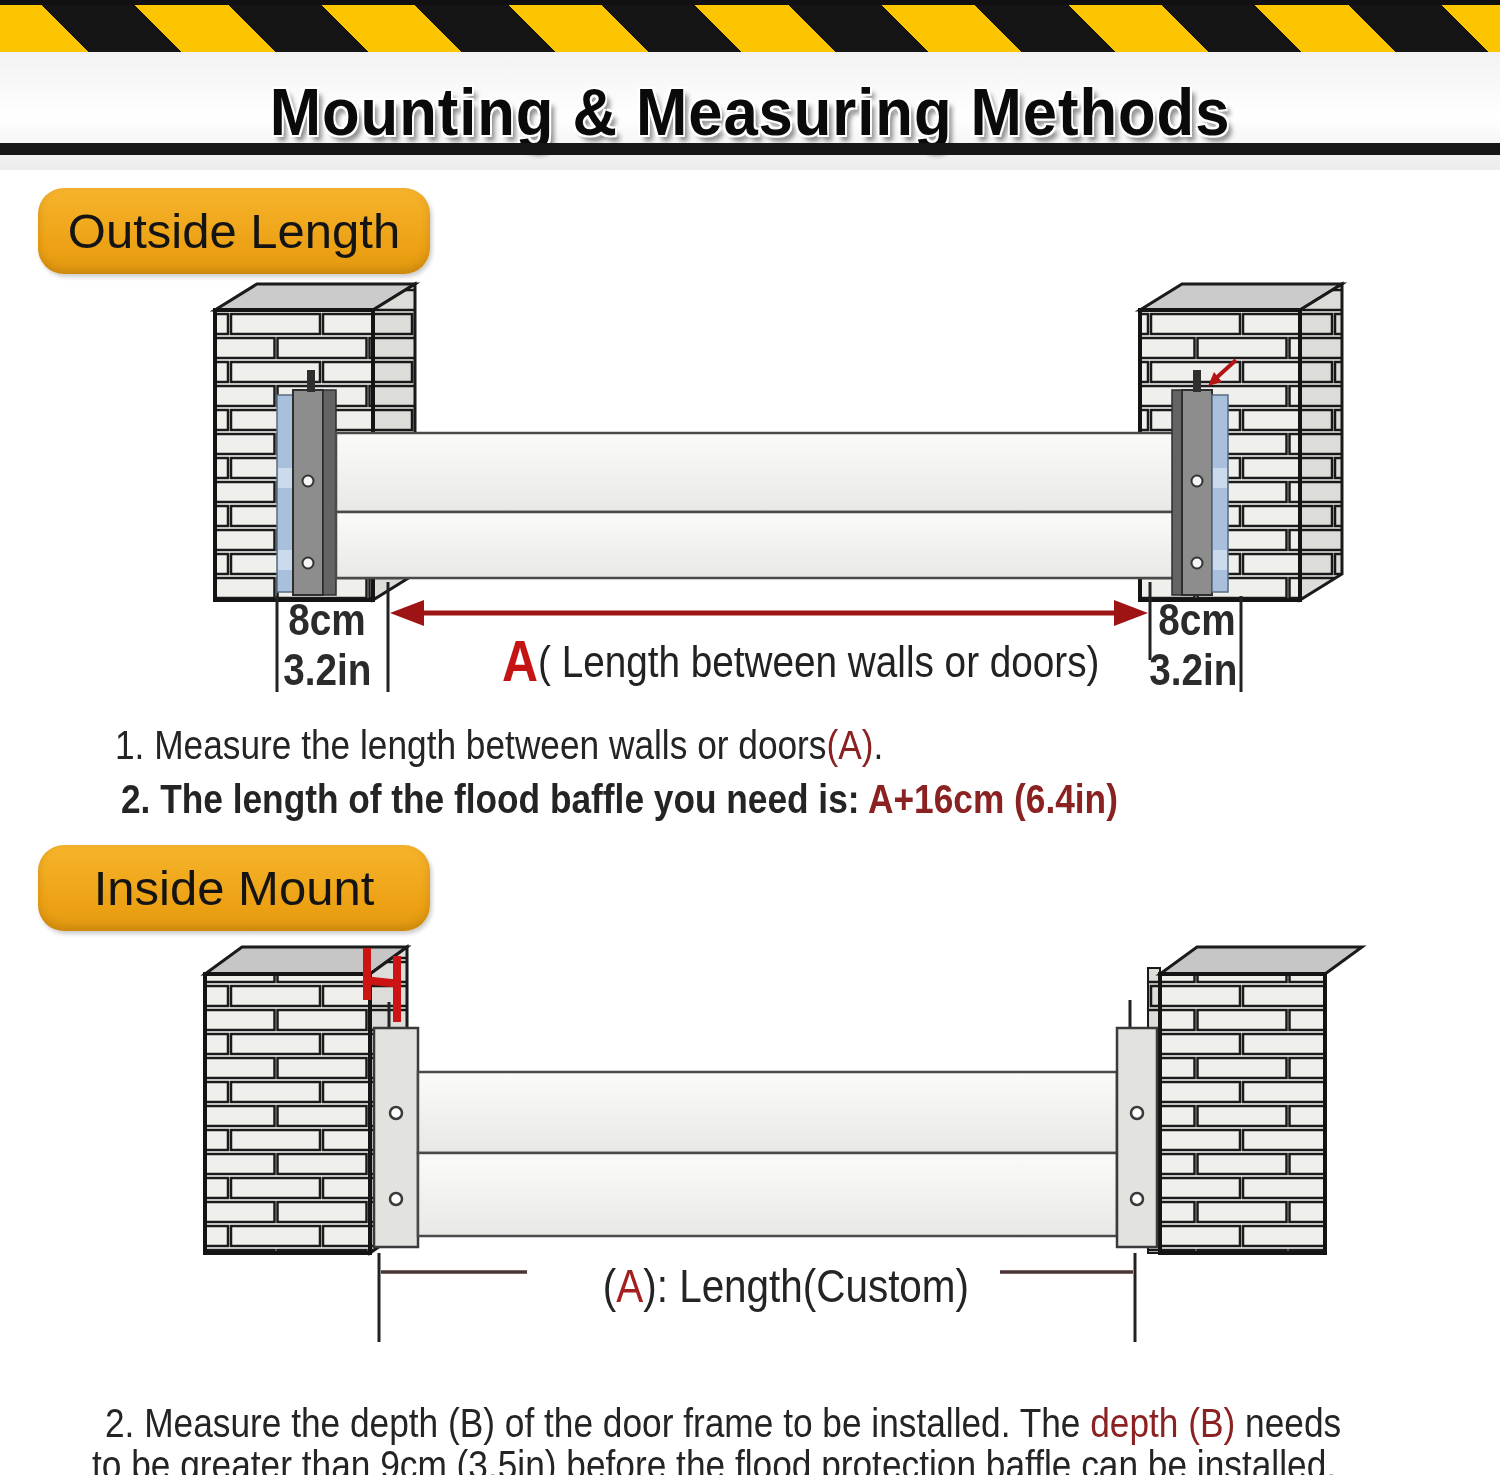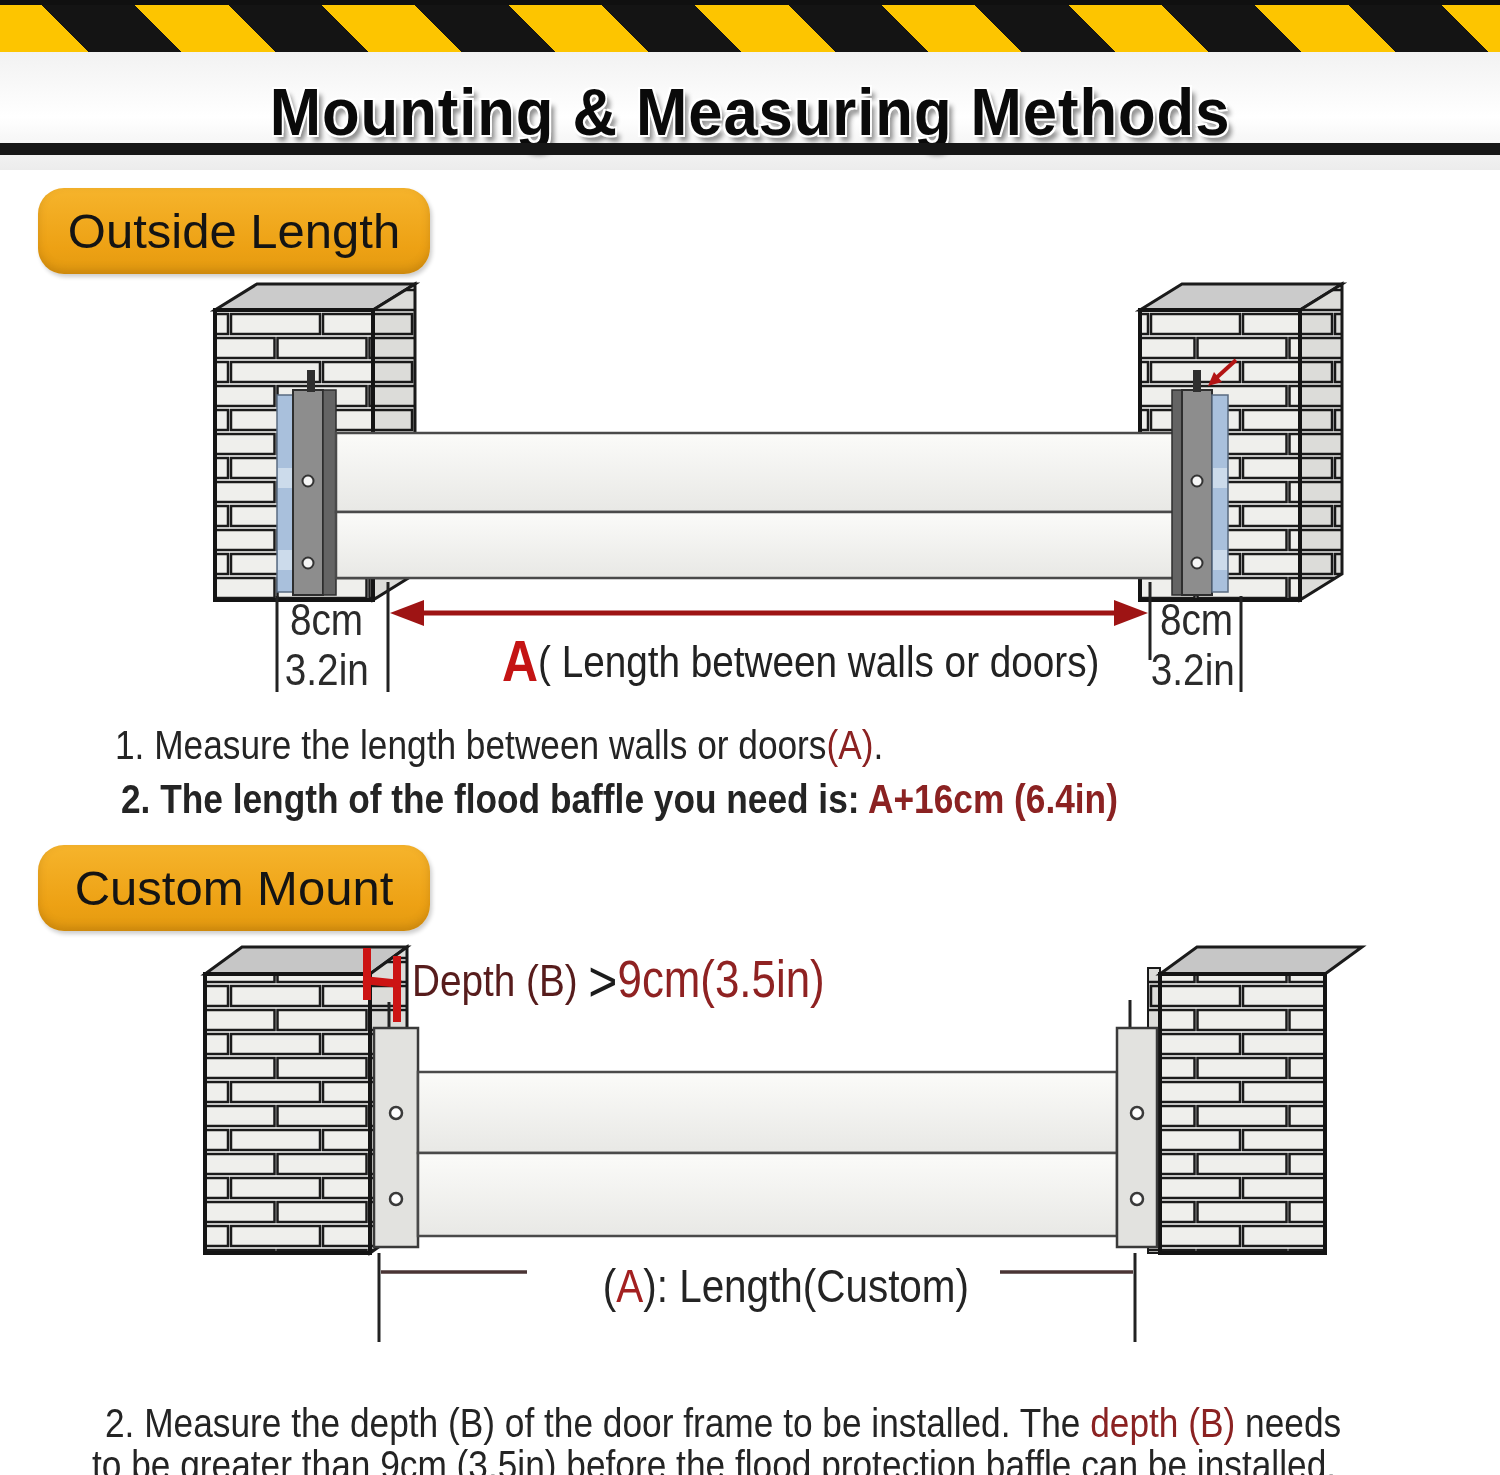--- a/index.html
+++ b/index.html
@@ -34,21 +34,21 @@
     font-size:49px;color:#141414;white-space:nowrap;
   }
   .badge-outside{top:188px;}
   .badge-inside{top:845px;}
   
   .diagram-svg{position:absolute;left:0;top:0;width:1500px;height:1475px;}
   
   .overlay{position:absolute;color:#2b2b2b;white-space:nowrap;}
   .cond{display:inline-block;transform:scaleX(.86);transform-origin:0 50%;white-space:nowrap;}
   .cond-c{display:inline-block;transform:scaleX(.86);transform-origin:50% 50%;white-space:nowrap;}
-  .dim{font-size:45px;width:110px;text-align:center;color:#2b2b2b;}
+  .dim{font-size:45px;width:110px;text-align:center;color:#2b2b2b;font-weight:bold;}
   .span-a-letter{font-size:58px;font-weight:bold;color:#c41414;vertical-align:-4px;line-height:1;}
   .span-a-rest{font-size:45px;color:#222;}
   .depth-label{font-size:45px;color:#571c1c;}
   .depth-gt{font-size:58px;color:#1c1c1c;vertical-align:-5px;line-height:1;}
   .depth-value{font-size:51px;color:#8f2222;vertical-align:-1px;}
   .len-black{font-size:47px;color:#242424;}
   .len-red{font-size:47px;color:#a32020;}
   .steps{font-size:41px;color:#242424;line-height:1.32;}
   .hl-red{color:#8b2222;}
   .step-line{position:absolute;white-space:nowrap;}
@@ -61,21 +61,21 @@
   <div class="hazard-stripes"></div>
   <div class="title-band">
     <h1 class="main-title">Mounting &amp; Measuring Methods</h1>
   </div>
   <div class="header-rule"></div>
 
   <div class="badge badge-outside">
     <span>Outside Length</span>
   </div>
   <div class="badge badge-inside">
-    <span>Custom Mount</span>
+    <span>Inside Mount</span>
   </div>
 
   <svg class="diagram-svg" viewBox="0 0 1500 1475">
     <defs>
       <pattern id="brick" patternUnits="userSpaceOnUse" width="92" height="48">
         <rect width="92" height="48" fill="#fdfdfc"></rect>
         <rect x="1.5" y="2" width="89" height="20" fill="#efefec" stroke="#1b1b1b" stroke-width="2.5"></rect>
         <rect x="-45" y="26" width="89" height="20" fill="#efefec" stroke="#1b1b1b" stroke-width="2.5"></rect>
         <rect x="47" y="26" width="89" height="20" fill="#efefec" stroke="#1b1b1b" stroke-width="2.5"></rect>
       </pattern>
@@ -204,25 +204,20 @@
     </span>
   </div>
 
   <div class="step-line steps" style="left:115px;top:718px;">
     <span class="cond"><span>1. Measure the length between walls or doors</span><span class="hl-red">(A)</span><span>.</span></span>
   </div>
   <div class="step-line steps" style="left:121px;top:772px;font-weight:bold;">
     <span class="cond"><span>2. The length of the flood baffle you need is: </span><span class="hl-red">A+16cm (6.4in)</span></span>
   </div>
 
-  <div class="overlay" style="left:412px;top:950px;">
-    <span class="cond">
-      <span class="depth-label">Depth (B) </span><span class="depth-gt">&gt;</span><span class="depth-value">9cm(3.5in)</span>
-    </span>
-  </div>
 
   <div class="overlay" style="left:556px;top:1258px;width:460px;text-align:center;">
     <span class="cond-c">
       <span class="len-black">(</span><span class="len-red">A</span><span class="len-black">): Length(Custom)</span>
     </span>
   </div>
 
   <div class="step-line steps" style="left:105px;top:1396px;">
     <span class="cond"><span>2. Measure the depth (B) of the door frame to be installed. The </span><span class="hl-red">depth (B)</span><span> needs</span></span>
   </div>

